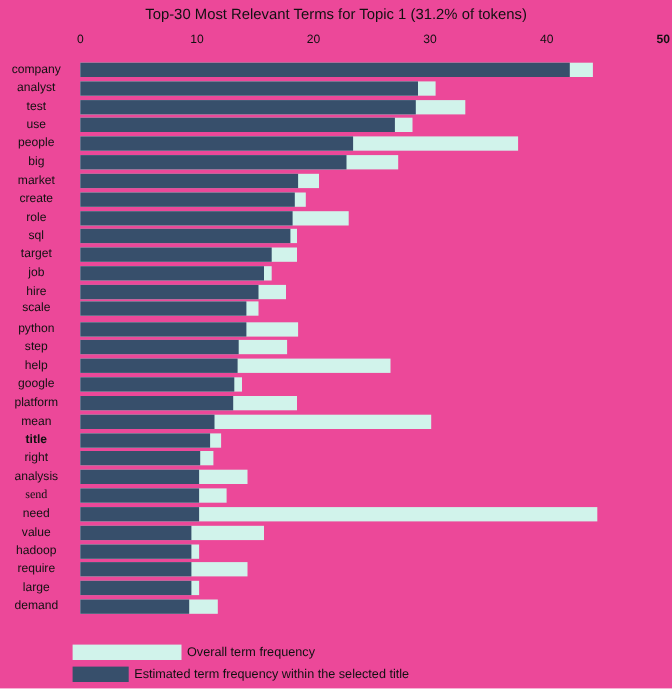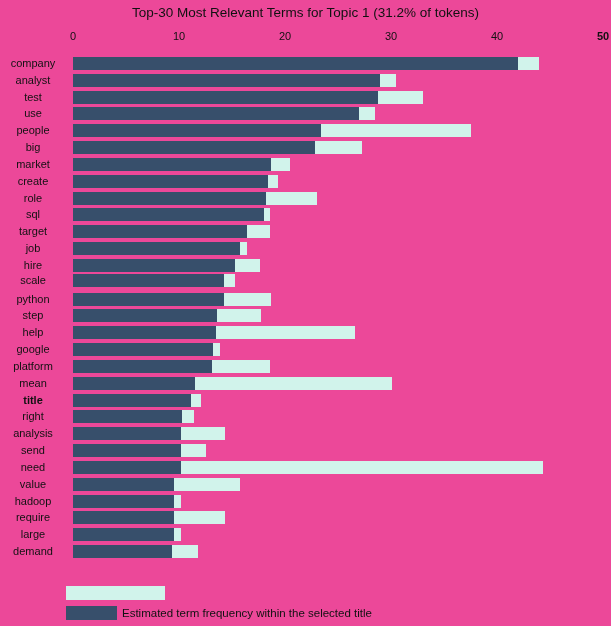--- a/index.html
+++ b/index.html
@@ -157,21 +157,21 @@
       <div class="bar-row" style="top: 410.43px;">
         <div class="term-label">right</div>
         <div class="bar overall" style="left: 73px; width: 120.84px; height: 13px; background: rgb(209, 243, 235);"></div>
         <div class="bar topic" style="left: 73px; width: 109.18px; height: 13px; background: rgb(55, 79, 107);"></div>
       </div>
       <div class="bar-row" style="top: 427.26px;">
         <div class="term-label">analysis</div>
         <div class="bar overall" style="left: 73px; width: 151.58px; height: 13px; background: rgb(209, 243, 235);"></div>
         <div class="bar topic" style="left: 73px; width: 108.12px; height: 13px; background: rgb(55, 79, 107);"></div>
       </div>
-      <div class="bar-row" style="top: 444.09px;">
+      <div class="bar-row" style="top: 444.09px; font-family: Liberation Serif, serif;">
         <div class="term-label">send</div>
         <div class="bar overall" style="left: 73px; width: 132.5px; height: 13px; background: rgb(209, 243, 235);"></div>
         <div class="bar topic" style="left: 73px; width: 108.12px; height: 13px; background: rgb(55, 79, 107);"></div>
       </div>
       <div class="bar-row" style="top: 460.92px;">
         <div class="term-label">need</div>
         <div class="bar overall" style="left: 73px; width: 469.58px; height: 13px; background: rgb(209, 243, 235);"></div>
         <div class="bar topic" style="left: 73px; width: 108.12px; height: 13px; background: rgb(55, 79, 107);"></div>
       </div>
       <div class="bar-row" style="top: 477.75px;">
@@ -195,16 +195,17 @@
         <div class="bar topic" style="left: 73px; width: 100.7px; height: 13px; background: rgb(55, 79, 107);"></div>
       </div>
       <div class="bar-row" style="top: 545.07px;">
         <div class="term-label">demand</div>
         <div class="bar overall" style="left: 73px; width: 125.08px; height: 13px; background: rgb(209, 243, 235);"></div>
         <div class="bar topic" style="left: 73px; width: 98.58px; height: 13px; background: rgb(55, 79, 107);"></div>
       </div>
     </div>
 
   <div class="legend-swatch" id="legend-overall-swatch" style="left: 66px; top: 586px; width: 99px; background: rgb(209, 243, 235);"></div>
+  <div class="legend-label" style="left:170px;top:586px;">Overall term frequency</div>
 
   <div class="legend-swatch" id="legend-topic-swatch" style="left: 66px; top: 606px; width: 51px; background: rgb(55, 79, 107);"></div>
   <div class="legend-label" style="left:122px;top:606px;">Estimated term frequency within the selected title</div>
 </div>
 
 </body></html>

